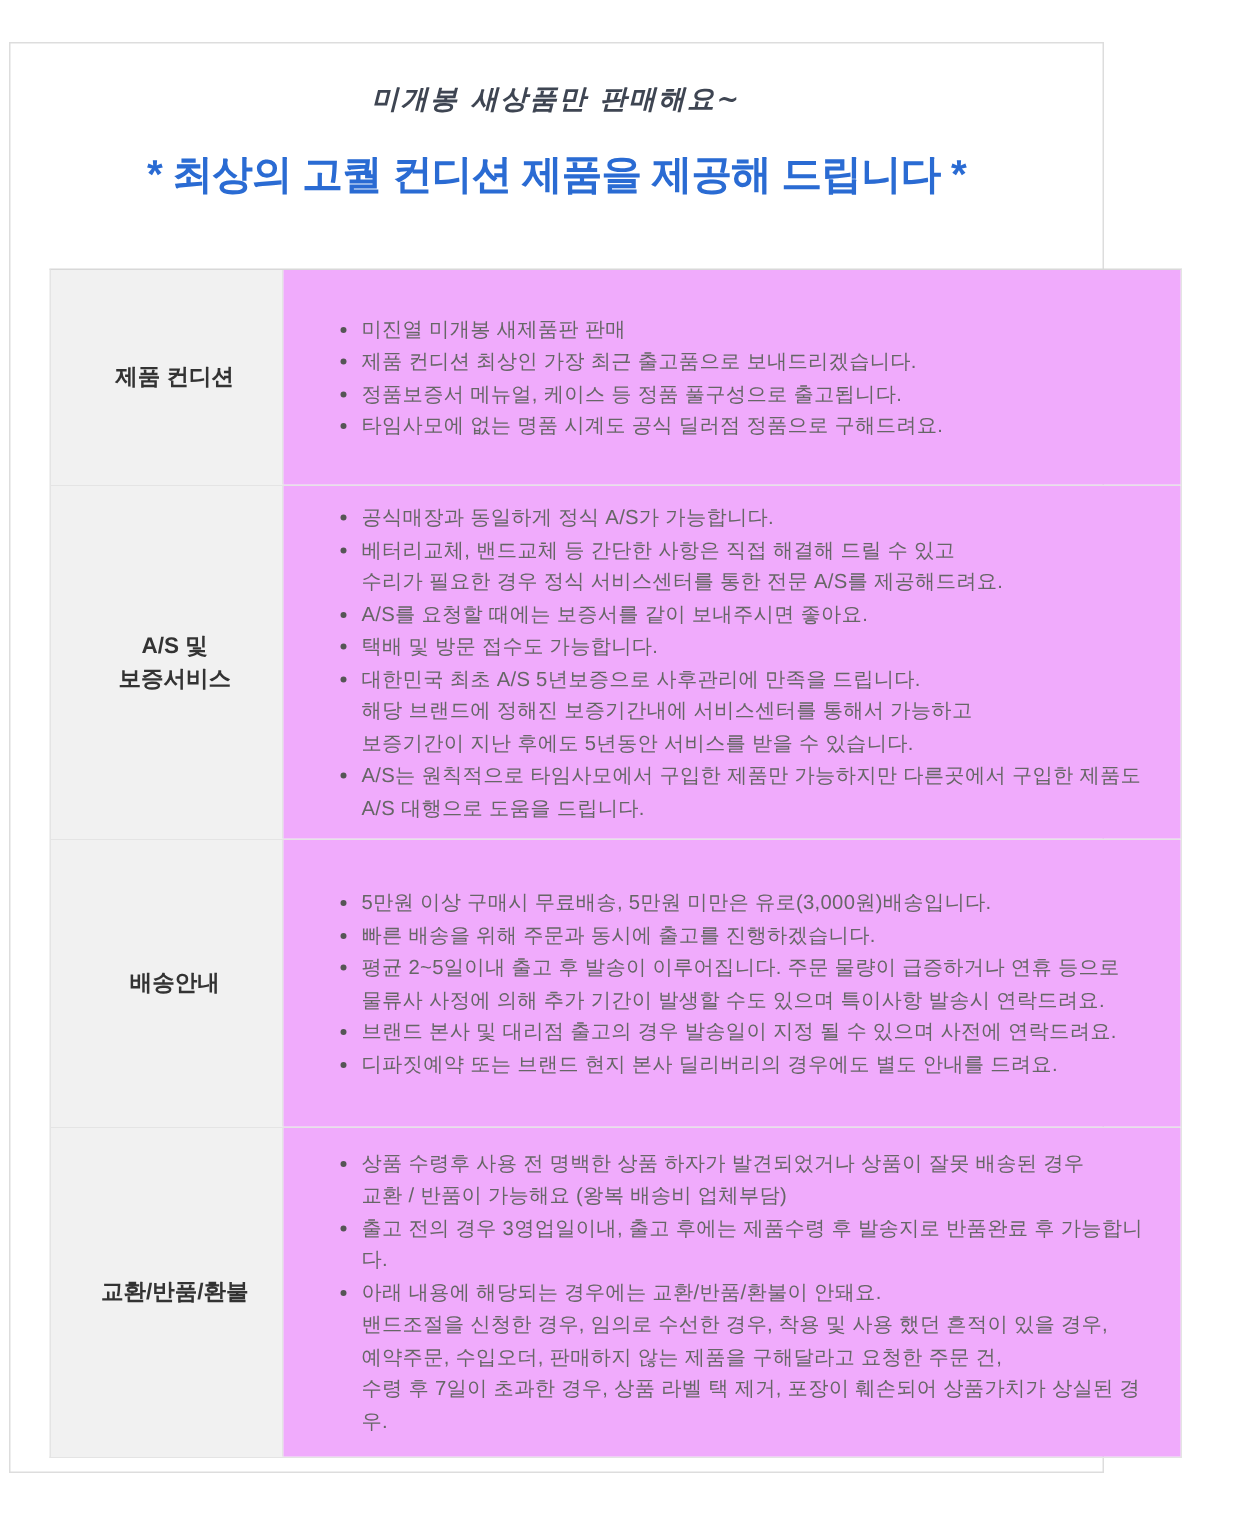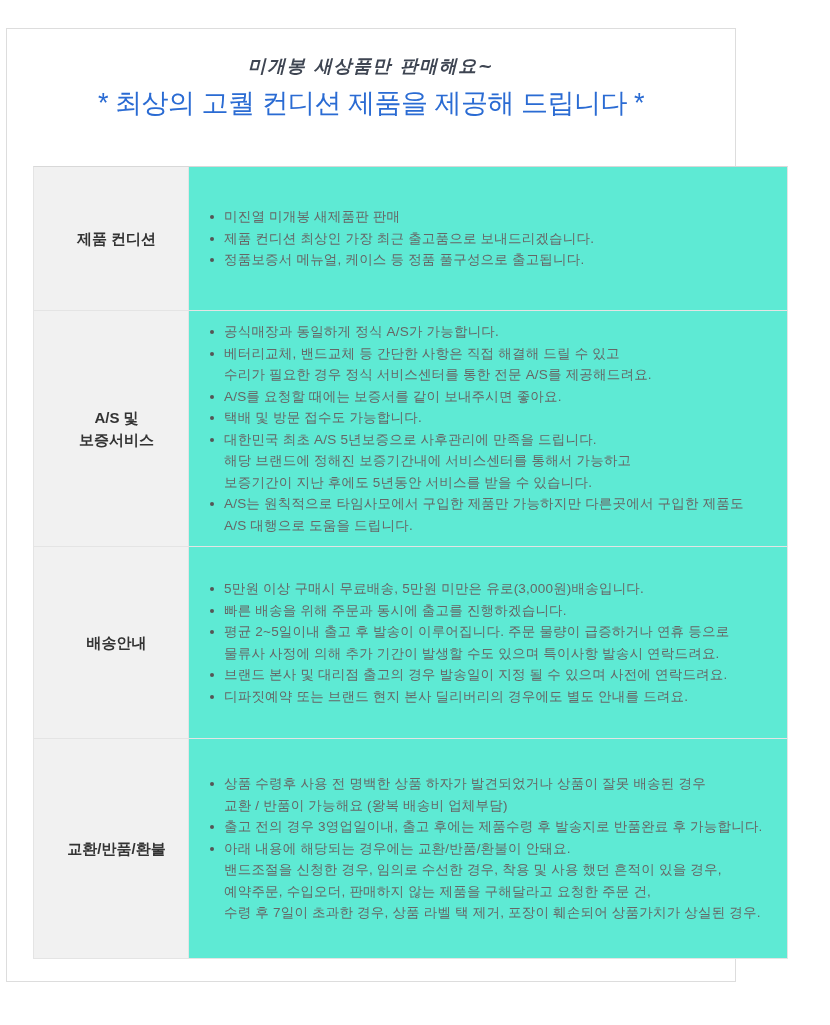--- a/index.html
+++ b/index.html
@@ -21,23 +21,23 @@
   .handwriting {
     margin-top: 25px;
     font-family: "DejaVu Serif", "Liberation Serif", serif;
     font-style: italic;
     font-weight: 600;
     font-size: 18px;
     letter-spacing: 1.5px;
     color: var(--hand-color, #3e4552);
   }
   .title {
-    margin-top: 7px;
+    margin-top: 20px;
     font-size: 27px;
-    font-weight: 400;
+    font-weight: 700;
     letter-spacing: -0.5px;
     color: var(--accent-blue, #2a6bd3);
   }
 
   .info-table {
     width: 755px;
     margin: 45px 0 0 26px;
     border: 1px solid var(--border-table, #e4e4e4);
     border-top: 1px solid #d8d8d8;
   }
@@ -63,22 +63,22 @@
     font-weight: 700;
     color: var(--label-text, #333333);
     white-space: pre-line;
     line-height: 22px;
     padding-left: 11px;
   }
   .content-cell {
     flex: 1;
     display: flex;
     align-items: center;
-    padding: 10px 14px 10px 19px;
-    background: #5eead4;
+    padding: 10px 14px 10px 36px;
+    background: #f0abfc;
   }
   .content-cell ul { list-style: none; width: 100%; }
   .content-cell li {
     position: relative;
     padding-left: 16px;
     font-size: 13.5px;
     line-height: 21.5px;
     letter-spacing: 0.2px;
     color: var(--body-text, #666666);
     white-space: pre-line;
@@ -104,20 +104,21 @@
   </div>
 
   <div class="info-table">
   <div class="row">
     <div class="label-cell">제품 컨디션</div>
     <div class="content-cell">
       <ul>
             <li>미진열 미개봉 새제품판 판매</li>
             <li>제품 컨디션 최상인 가장 최근 출고품으로 보내드리겠습니다.</li>
             <li>정품보증서 메뉴얼, 케이스 등 정품 풀구성으로 출고됩니다.</li>
+            <li>타임사모에 없는 명품 시계도 공식 딜러점 정품으로 구해드려요.</li>
           </ul>
     </div>
   </div>
 
   <div class="row">
     <div class="label-cell">A/S 및
 보증서비스</div>
     <div class="content-cell">
       <ul>
             <li>공식매장과 동일하게 정식 A/S가 가능합니다.</li>

